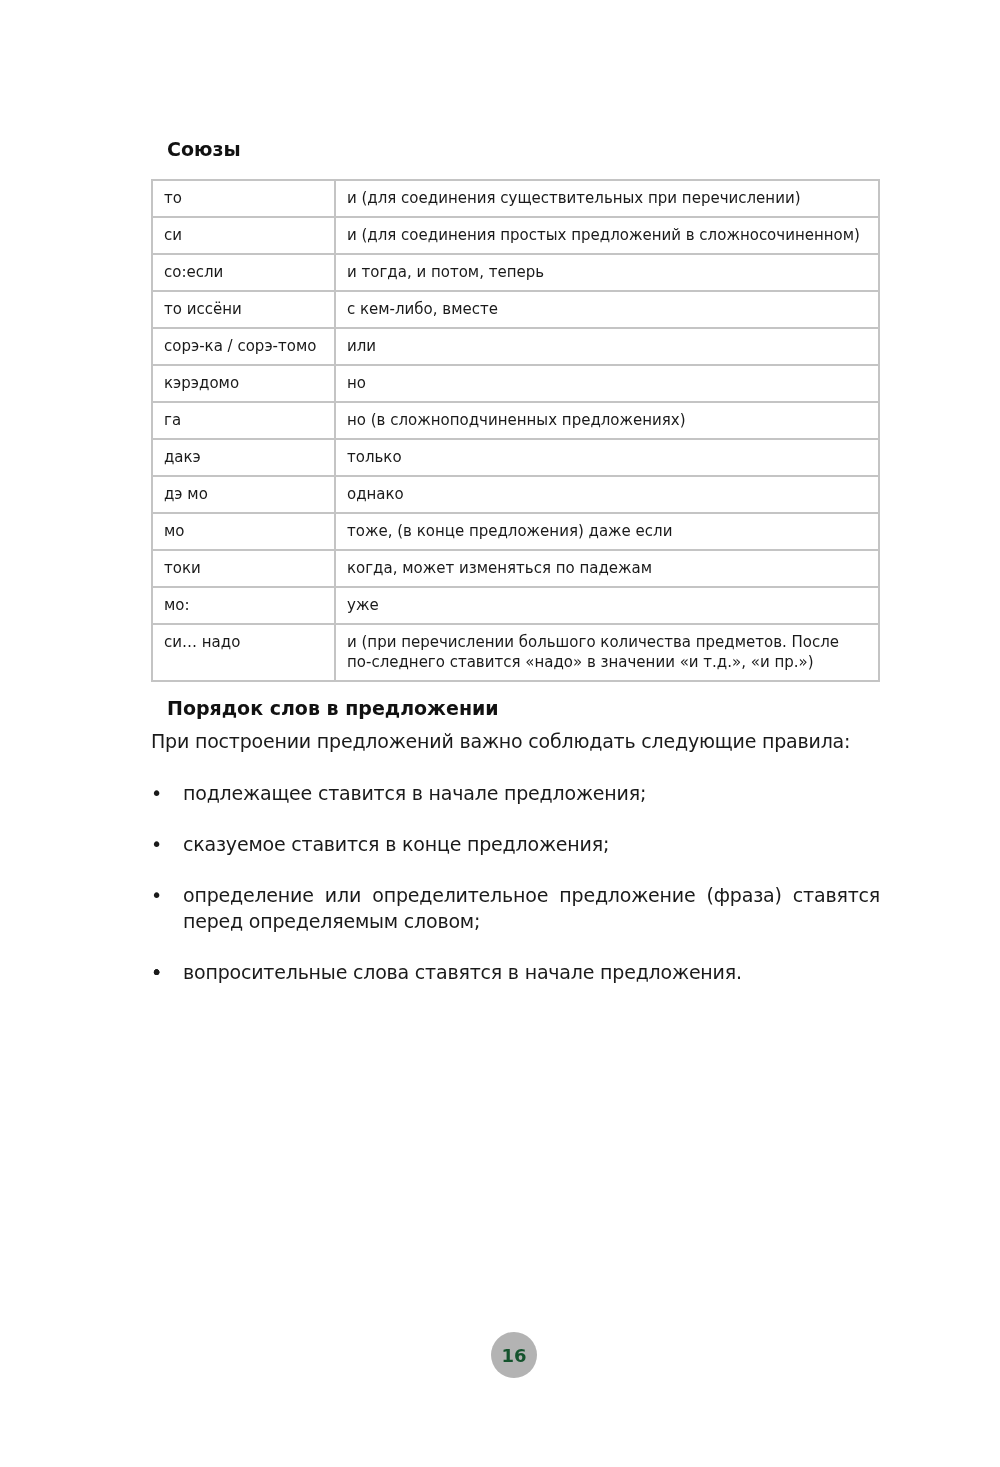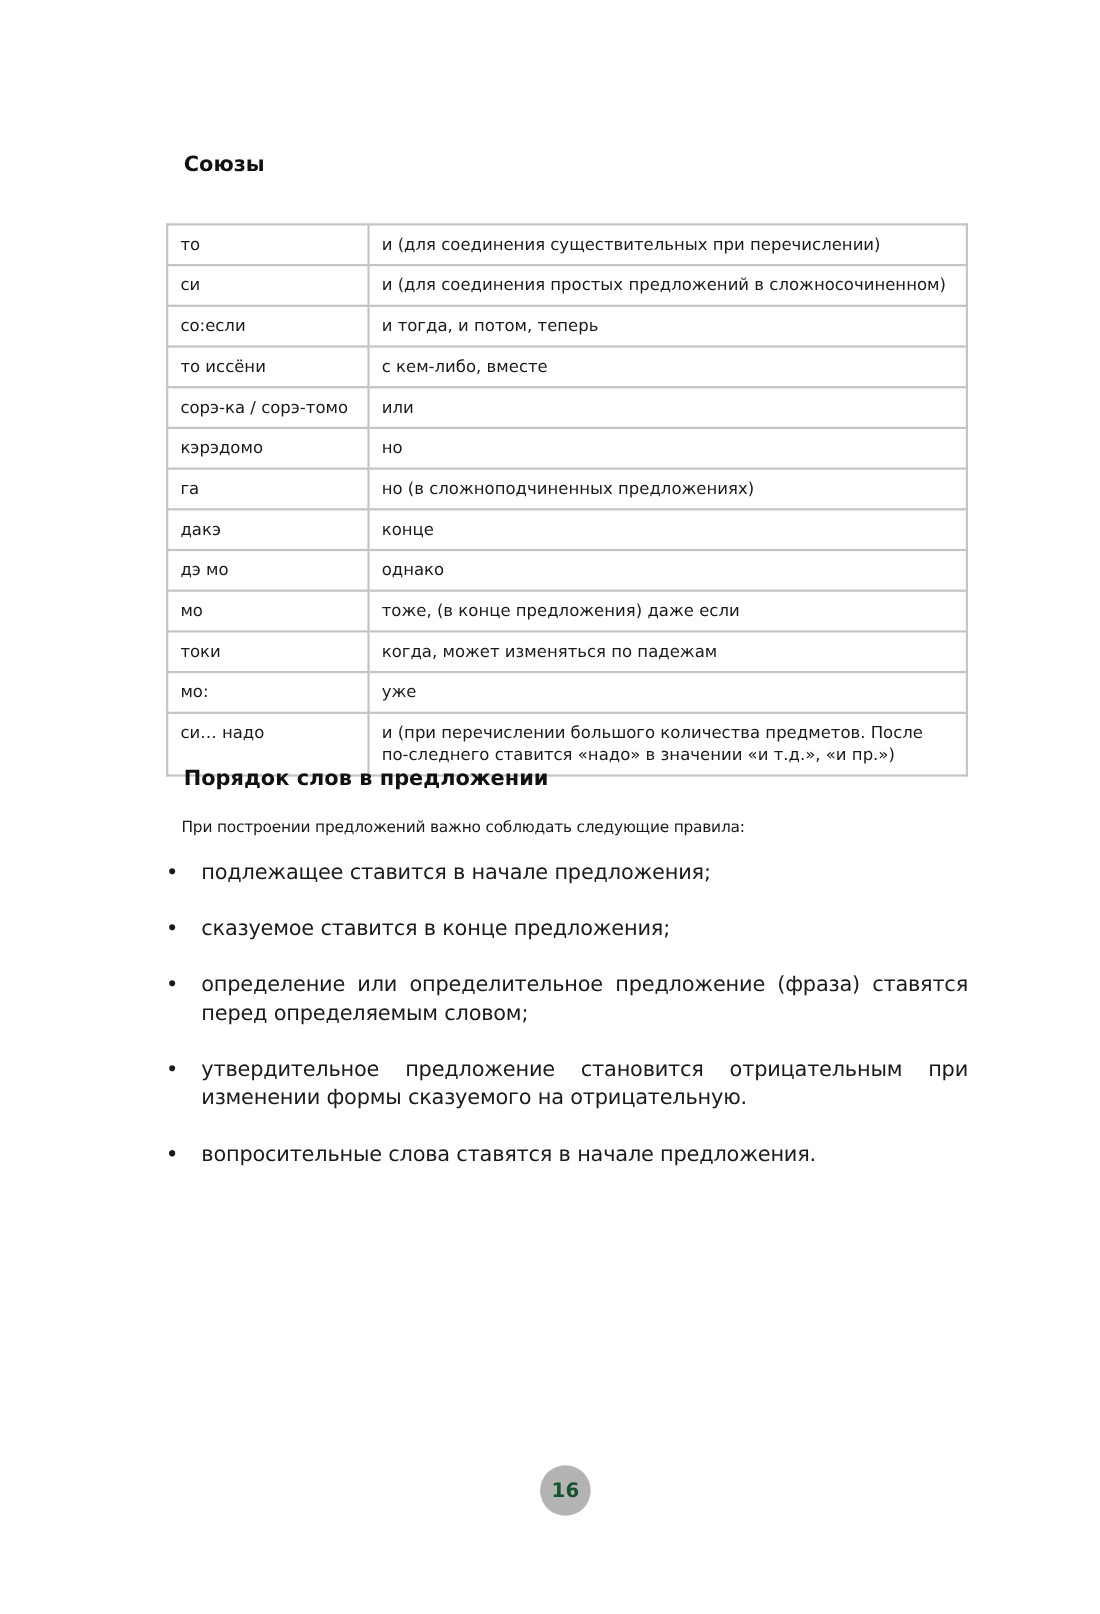--- a/index.html
+++ b/index.html
@@ -1,23 +1,23 @@
 <!DOCTYPE html>
 <html><head>
   <meta charset="utf-8">
   <style>
     html, body { margin: 0; padding: 0; background: #ffffff; }
     body { width: 1000px; height: 1467px; position: relative; font-family: "DejaVu Sans", sans-serif; color: #1a1a1a; overflow: hidden; }
     .h2 { position: absolute; left: 151px; font-weight: bold; font-size: 19px; color: #111; margin: 16px; }
     #h-conj { top: 122px; }
     #h-order { top: 681px; }
-    table.conj { position: absolute; left: 151px; top: 179px; width: 729px; border-collapse: collapse; font-size: 15px; margin-top: 24px; }
+    table.conj { position: absolute; left: 151px; top: 179px; width: 729px; border-collapse: collapse; font-size: 15px; }
     table.conj td { border: 2px solid #c4c4c4; padding: 7px 10px 8px 11px; vertical-align: top; line-height: 20px; color: #1a1a1a; }
     table.conj td.c1 { width: 160px; }
-    .intro { position: absolute; left: 151px; top: 730px; font-size: 14px; margin: 14px; color: #1a1a1a; letter-spacing: -0.2px; }
+    .intro { position: absolute; left: 151px; top: 730px; font-size: 19px; margin: 0; color: #1a1a1a; letter-spacing: -0.2px; }
     ul.rules { position: absolute; left: 151px; top: 780px; width: 729px; list-style: none; margin: 0; padding: 0; font-size: 19px; line-height: 26px; color: #1a1a1a; letter-spacing: -0.2px; }
     ul.rules li { position: relative; padding-left: 32px; margin-bottom: 25px; text-align: justify; }
     ul.rules li .bullet { position: absolute; left: 0; top: 0; }
     .page-num { position: absolute; left: 491px; top: 1332px; width: 46px; height: 46px; border-radius: 50%; background: #b3b3b3; display: flex; align-items: center; justify-content: center; font-weight: bold; font-size: 18px; color: #14532d; }
   </style>
 </head>
 <body>
 
 <h2 class="h2" id="h-conj">Союзы</h2>
 
@@ -46,21 +46,21 @@
     <tr>
         <td class="c1">кэрэдомо</td>
         <td>но</td>
       </tr>
     <tr>
         <td class="c1">га</td>
         <td>но (в сложноподчиненных предложениях)</td>
       </tr>
     <tr>
         <td class="c1">дакэ</td>
-        <td>конце</td>
+        <td>только</td>
       </tr>
     <tr>
         <td class="c1">дэ мо</td>
         <td>однако</td>
       </tr>
     <tr>
         <td class="c1">мо</td>
         <td>тоже, (в конце предложения) даже если</td>
       </tr>
     <tr>
@@ -79,20 +79,20 @@
 </table>
 
 <h2 class="h2" id="h-order">Порядок слов в предложении</h2>
 
 <p class="intro">При построении предложений важно соблюдать следующие правила:</p>
 
 <ul class="rules">
   <li><span class="bullet">•</span><span>подлежащее ставится в начале предложения;</span></li>
   <li><span class="bullet">•</span><span>сказуемое ставится в конце предложения;</span></li>
   <li><span class="bullet">•</span><span>определение или определительное предложение (фраза) ставятся перед определяемым словом;</span></li>
-  <li><span class="bullet">•</span><span>утвердительное предложение становится отрицательным при изменении формы сказуемого на отрицательную.</span></li>
+  <li><span class="bullet">•</span></li>
   <li><span class="bullet">•</span></li>
   <li><span class="bullet">•</span><span>вопросительные слова ставятся в начале предложения.</span></li>
 </ul>
 
 <div class="page-num">
   <span>16</span>
 </div>
 
 </body></html>

